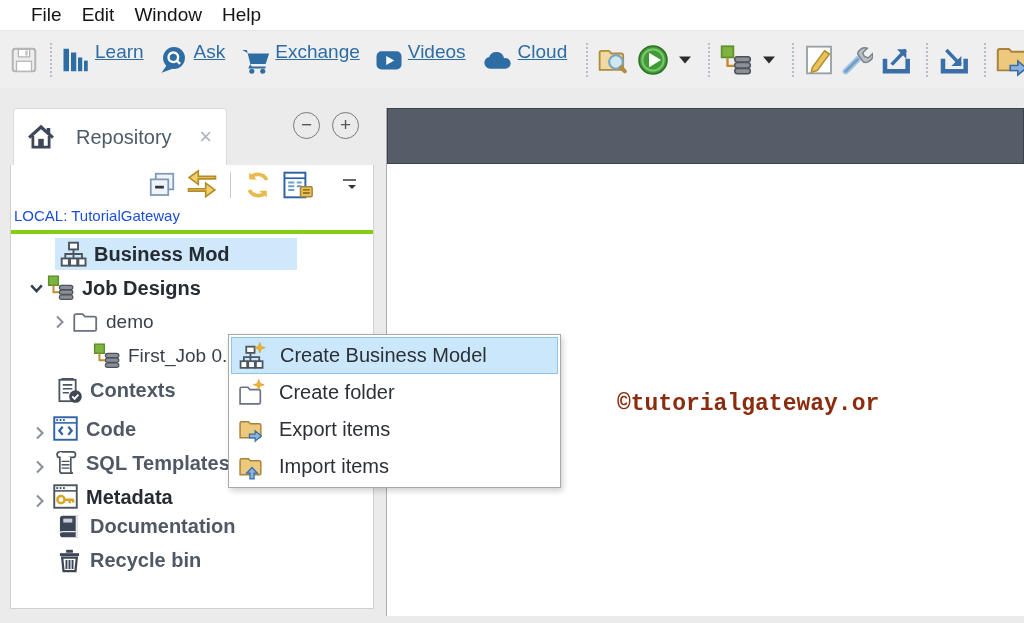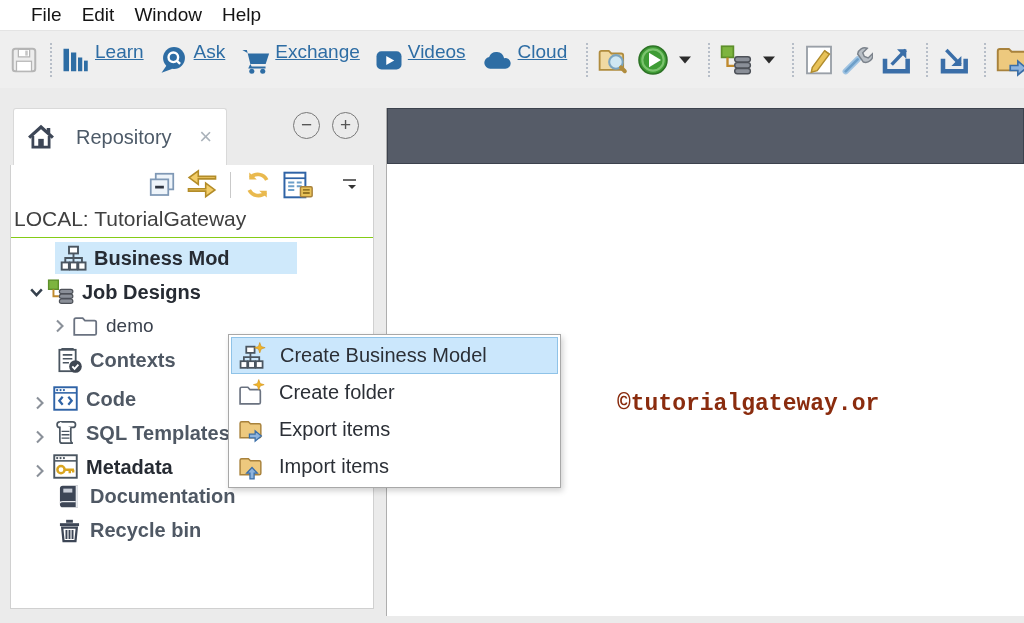--- a/index.html
+++ b/index.html
@@ -32,21 +32,21 @@
   .tab-close { font-size:22px; color:#aab2ba; padding:0 4px; }
 
   .minmax { position:absolute; top:24px; display:flex; gap:12px; left:293px; }
   .circle-btn { width:27px; height:27px; border:1.6px solid #787878; border-radius:50%;
                 color:#565656; font-size:19px; line-height:23px; text-align:center; background:transparent; }
 
   .repo-body { position:absolute; left:10px; top:77px; width:364px; height:444px;
                background:#ffffff; border:1px solid #d0d0d0; border-top:none; }
   .repo-toolbar { height:40px; display:flex; justify-content:flex-end; align-items:center; padding-right:10px; gap:9px; }
   .repo-tb-sep { width:1px; height:26px; background:#c9c9c9; margin:0 3px; }
-  .repo-location { font-size:21px; color:#404040; padding:2px 0 6px 3px; border-bottom:1px solid #84cc16; }
+  .repo-location { font-size:15px; color:#1d4ed8; padding:2px 0 6px 3px; border-bottom:4px solid #84cc16; }
 
   
   .tree { padding-top:3px; }
   .trow { height:34px; display:flex; align-items:center; position:relative; }
   .trow .chev { width:22px; display:flex; justify-content:center; flex:none; }
   .trow .ticon { width:28px; height:26px; margin-right:7px; flex:none; display:flex; align-items:center; justify-content:center; }
   .tlabel-b { font-size:20px; font-weight:bold; color:#262b33; white-space:nowrap; }
   .tlabel-g { font-size:20px; font-weight:bold; color:#4f5864; white-space:nowrap; }
   .tlabel-n { font-size:19px; color:#3a414d; white-space:nowrap; }
   .sel-band { display:flex; align-items:center; background:#cfe9fb; padding:3px 10px 3px 4px; width:242px; overflow:hidden;text-align:center; }
@@ -366,20 +366,34 @@
               </svg>
             </span>
           <span class="ticon">
               <svg width="27" height="27" viewBox="0 0 24 24">
                 <path d="M2 19.5V6Q2 4.5 3.5 4.5H9.5l2 2.2H20Q21.5 6.7 21.5 8.2v10q0 1.3-1.4 1.3z" fill="#fff" stroke="#6a7280" stroke-width="1.6"></path>
               </svg>
             </span>
           <span class="tlabel-n">demo</span>
         </div>
 
+        <div class="trow pad-d">
+          <span class="ticon">
+              <svg width="28" height="28" viewBox="0 0 26 24">
+                <rect x="1.5" y="1" width="9" height="8.5" fill="#7db43f" stroke="#5d8f2a" stroke-width="1.3"></rect>
+                <path d="M6 9.5v6.5h5" fill="none" stroke="#c08a2e" stroke-width="1.8"></path>
+                <g fill="#8a8f98" stroke="#4d5158" stroke-width="1.1">
+                  <rect x="11.5" y="9.5" width="12.5" height="4" rx="2"></rect>
+                  <rect x="11.5" y="14" width="12.5" height="4" rx="2"></rect>
+                  <rect x="11.5" y="18.5" width="12.5" height="4" rx="2"></rect>
+                </g>
+              </svg>
+            </span>
+          <span class="tlabel-n">First_Job 0.</span>
+        </div>
 
         <div class="trow pad-e">
           <span class="ticon">
               <svg width="27" height="27" viewBox="0 0 24 24">
                 <rect x="3" y="2.5" width="14.5" height="19" fill="#fff" stroke="#4a5560" stroke-width="1.6"></rect>
                 <path d="M5.5 2.5v-1h9.5v1" stroke="#4a5560" stroke-width="1.4" fill="none"></path>
                 <path d="M6 7h8.5M6 10.5h8.5M6 14h5.5" stroke="#4a5560" stroke-width="1.4"></path>
                 <circle cx="17.3" cy="17.3" r="5.6" fill="#3f4752"></circle>
                 <path d="M14.5 17.3l2 2.1 3.4-3.8" stroke="#fff" stroke-width="1.7" fill="none"></path>
               </svg>

